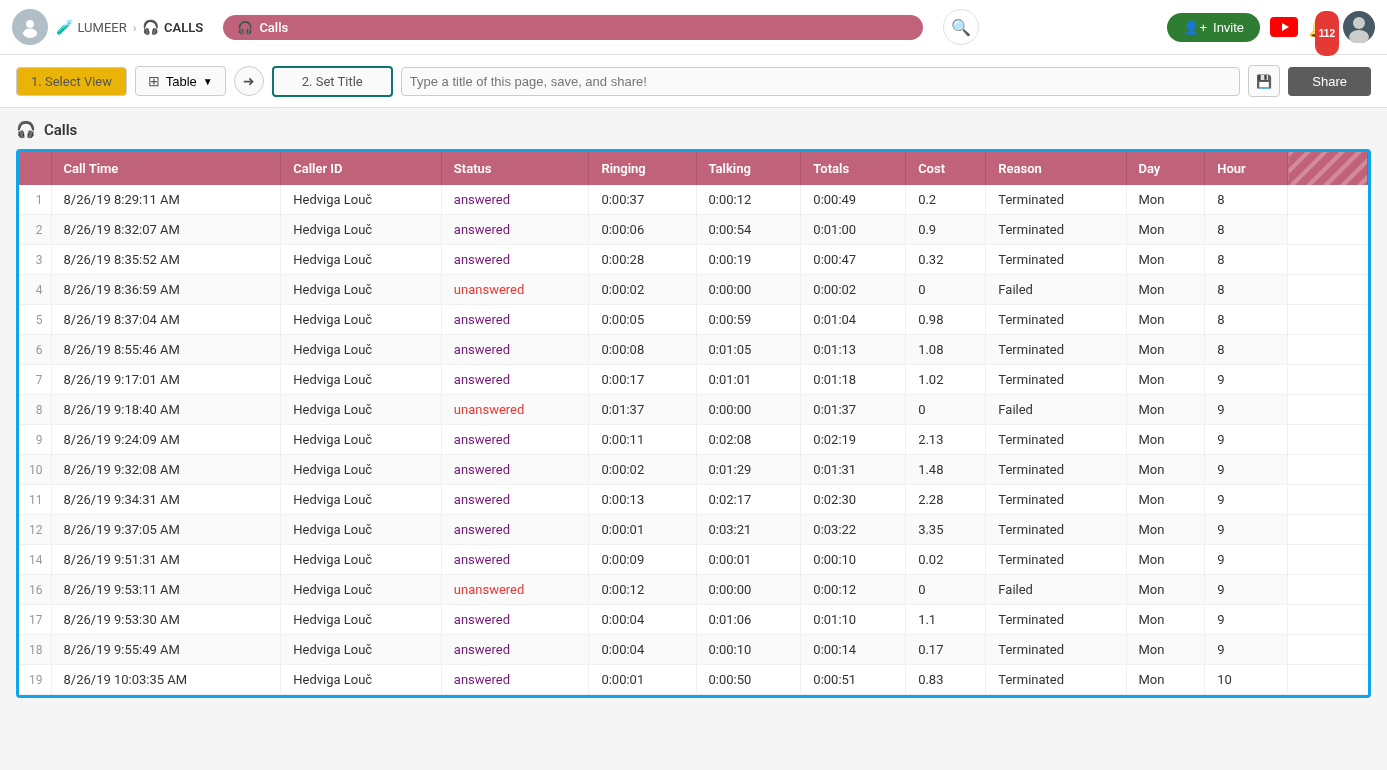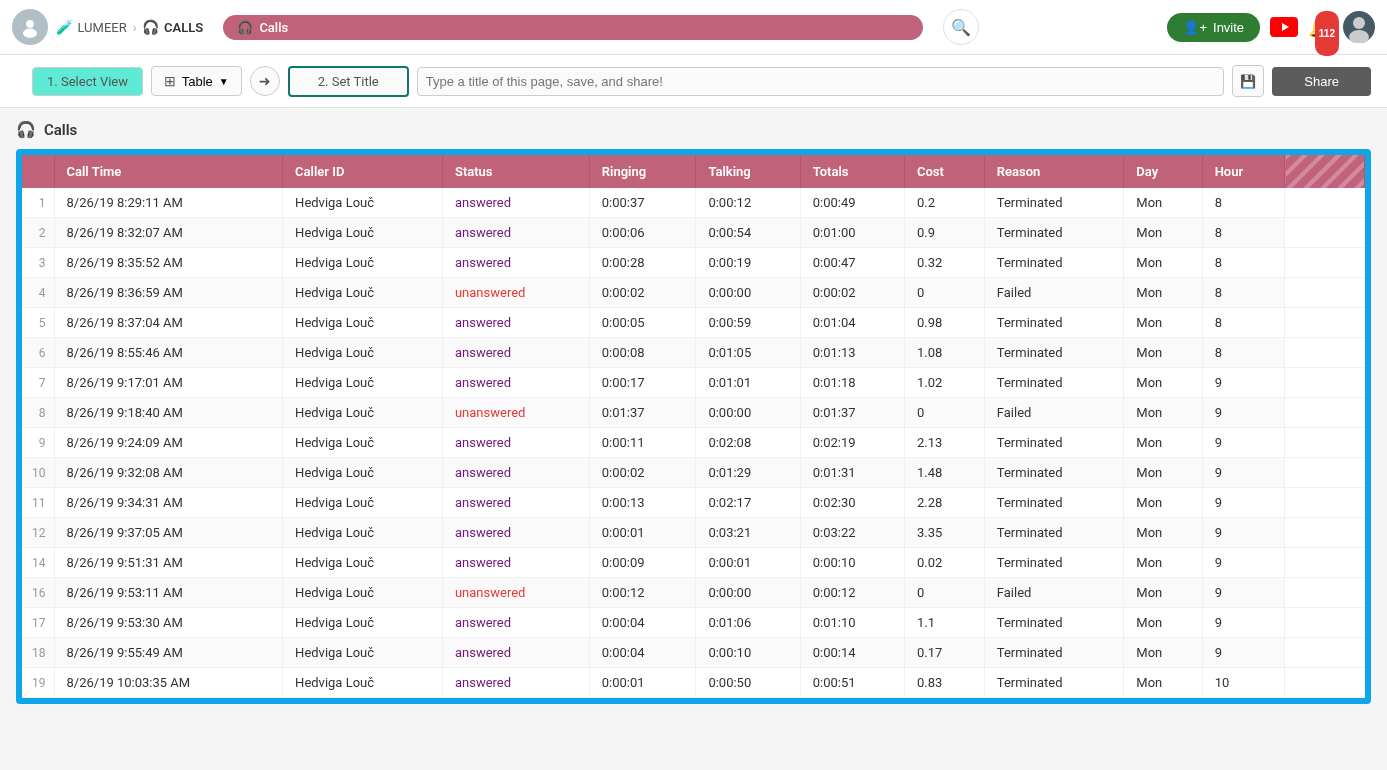--- a/index.html
+++ b/index.html
@@ -89,22 +89,21 @@
       padding: 10px 16px;
       background: #fff;
       gap: 8px;
       border-bottom: 1px solid #e0e0e0;
     }
     .step-label {
       font-size: 13px; color: #555;
       border: 1px solid #ccc;
       border-radius: 4px;
       padding: 6px 14px;
-      background: #5eead4;
-      margin-left: 16px;
+      background: #eab308;
     }
     .table-btn {
       display: flex; align-items: center; gap: 6px;
       border: 1px solid #ccc; border-radius: 4px;
       padding: 6px 12px; background: #fafafa;
       font-size: 13px; cursor: pointer;
     }
     .table-btn .grid-icon { font-size: 14px; color: #555; }
     .nav-arrow {
       width: 30px; height: 30px;
@@ -125,41 +124,41 @@
     }
     .save-icon-btn {
       width: 32px; height: 32px;
       border: 1px solid #ccc; border-radius: 4px;
       display: flex; align-items: center; justify-content: center;
       background: #fafafa; cursor: pointer; color: #555;
     }
     .share-btn {
       background: #5c5c5c; color: #fff;
       border: none; border-radius: 4px;
-      padding: 7px 32px; font-size: 13px; font-weight: 500;
+      padding: 7px 24px; font-size: 13px; font-weight: 500;
       cursor: pointer;
     }
 
     
     .content {
       padding: 12px 16px;
       background: #f5f5f5;
       min-height: calc(100vh - 110px);
     }
     .section-title {
       display: flex; align-items: center; gap: 8px;
       font-size: 15px; font-weight: 600; color: #333;
       margin-bottom: 10px;
     }
     .section-icon { font-size: 16px; color: #c0637a; }
 
     
     .data-table-wrap {
       background: #fff;
-      border: 6px solid #0ea5e9;
+      border: 3px solid #0ea5e9;
       border-radius: 4px;
       overflow: auto;
     }
     table {
       border-collapse: collapse;
       width: 100%;
       min-width: 1100px;
     }
     thead tr th {
       background: #c0637a;

